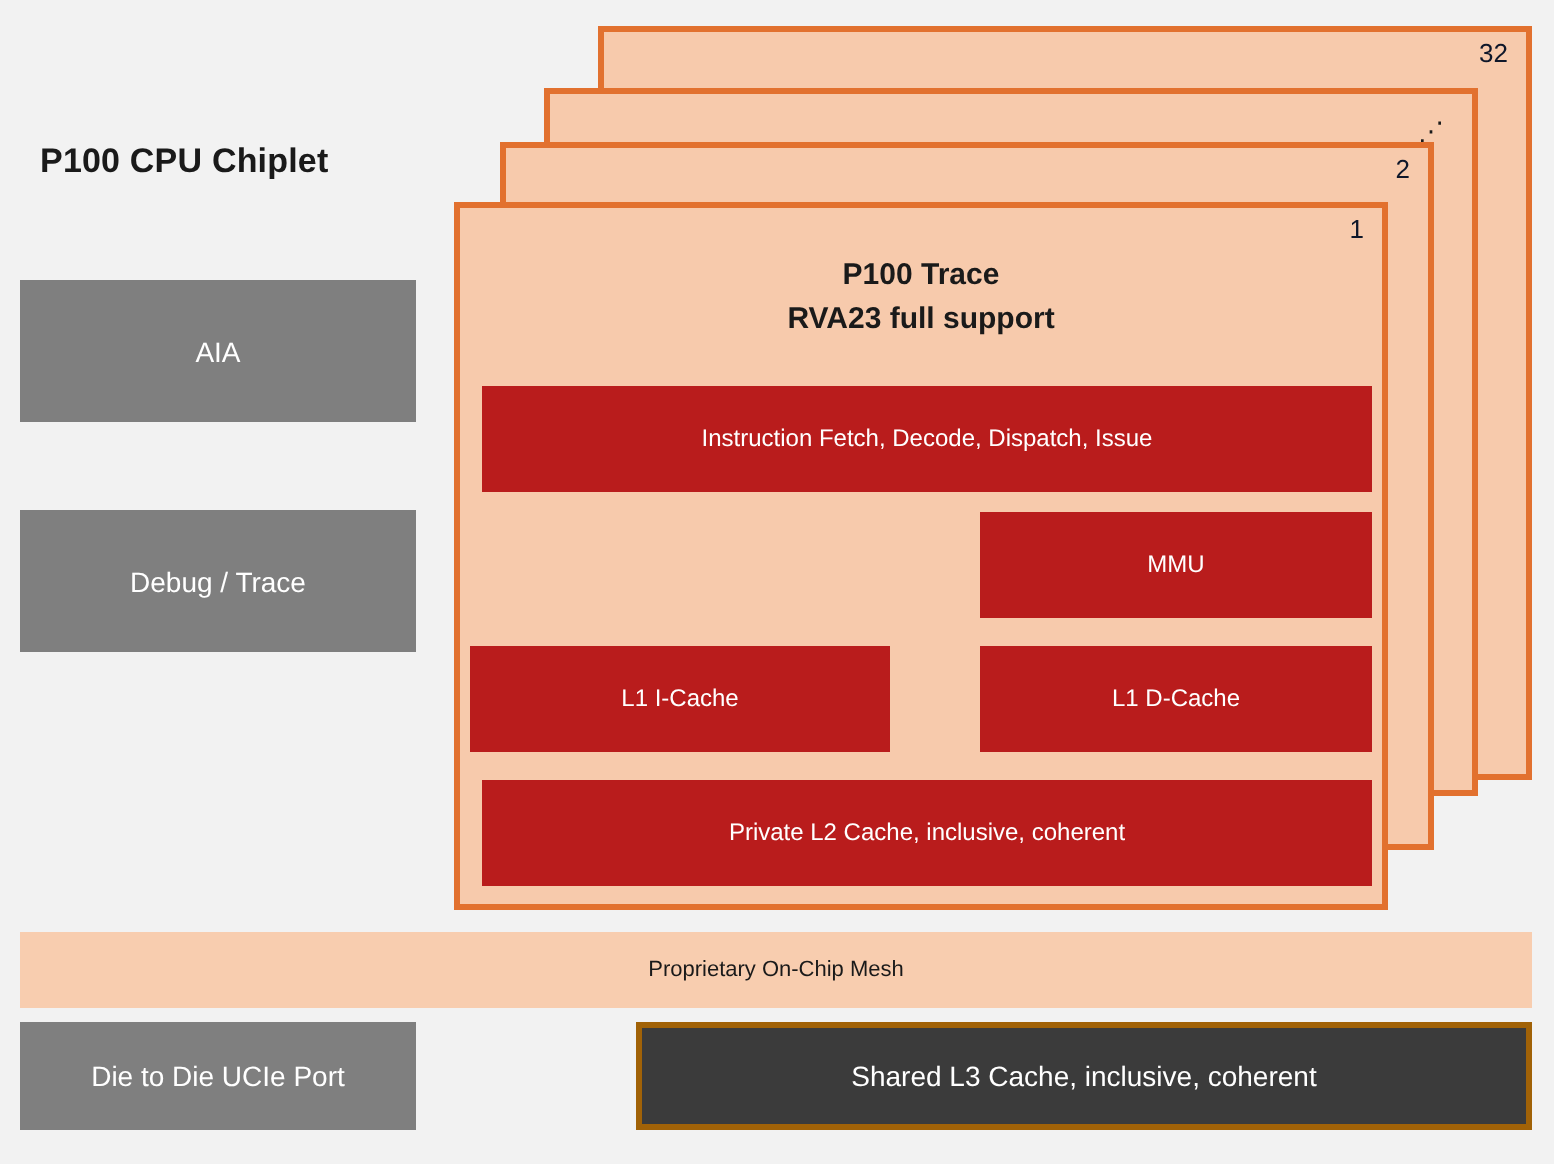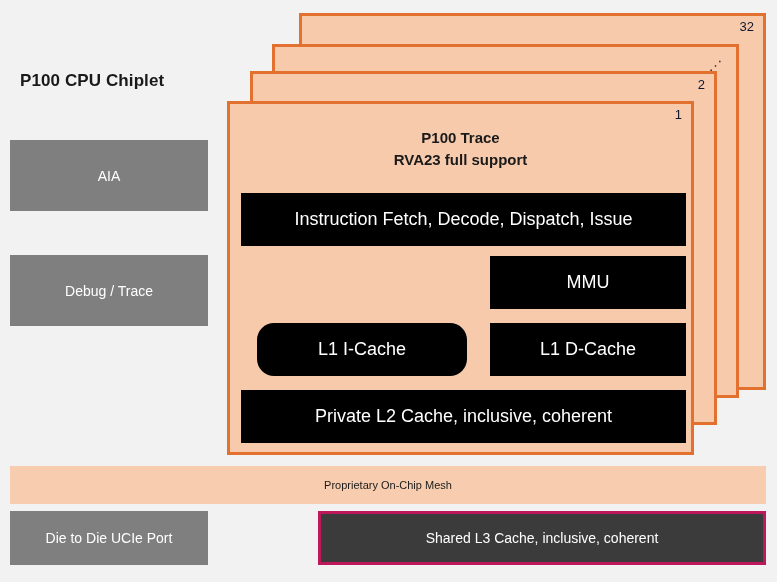--- a/index.html
+++ b/index.html
@@ -81,23 +81,23 @@
     top: 23px;
     text-align: center;
     font-size: 15px;
     font-weight: bold;
     color: #1a1a1a;
     line-height: 1.45;
   }
 
   .unit {
     position: absolute;
-    background: #000000;
+    background: #b91c1c;
     color: #ffffff;
-    font-size: 18px;
+    font-size: 12px;
     display: flex;
     align-items: center;
     justify-content: center;
     text-align: center;
     box-sizing: border-box;
     line-height: 1.35;
   }
 
   
   .mesh-bar {
@@ -108,21 +108,21 @@
     display: flex;
     align-items: center;
     justify-content: center;
     box-sizing: border-box;
   }
 
   
   .l3-cache {
     position: absolute;
     background: #3b3b3b;
-    border: 3px solid #be185d;
+    border: 3px solid #a16207;
     color: #ffffff;
     font-size: 14px;
     display: flex;
     align-items: center;
     justify-content: center;
     box-sizing: border-box;
   }
 </style>
 </head>
 <body>
@@ -154,21 +154,21 @@
 
     <div class="unit" style="left:11px; top:89px; width:445px; height:53px;">
       <span>Instruction Fetch, Decode, Dispatch, Issue</span>
     </div>
 
 
     <div class="unit" style="left:260px; top:152px; width:196px; height:53px;">
       <span>MMU</span>
     </div>
 
-    <div class="unit" style="left:27px; top:219px; width:210px; height:53px;border-radius:17px;">
+    <div class="unit" style="left:5px; top:219px; width:210px; height:53px;">
       <span>L1 I-Cache</span>
     </div>
 
     <div class="unit" style="left:260px; top:219px; width:196px; height:53px;">
       <span>L1 D-Cache</span>
     </div>
 
     <div class="unit" style="left:11px; top:286px; width:445px; height:53px;">
       <span>Private L2 Cache, inclusive, coherent</span>
     </div>

